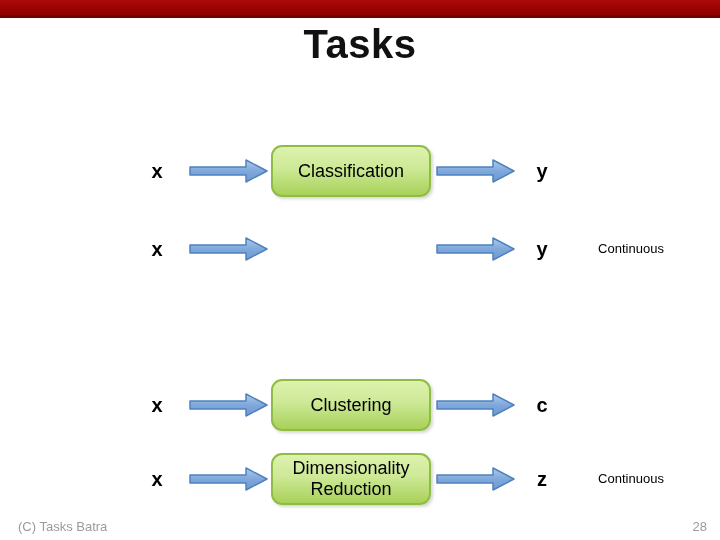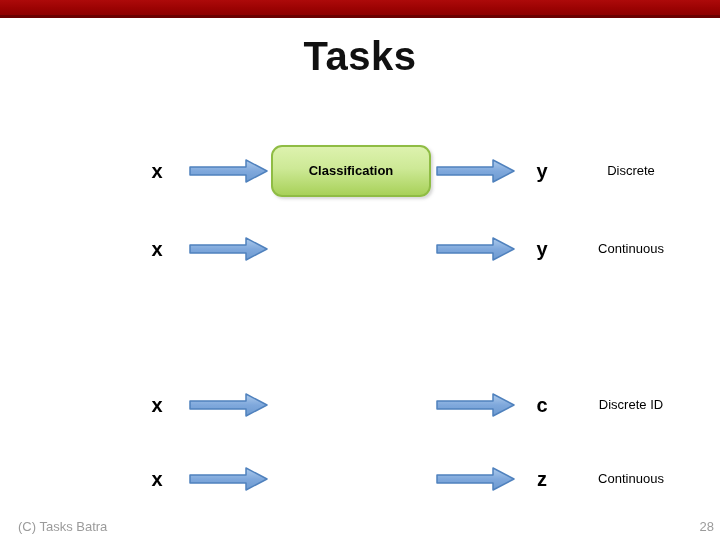--- a/index.html
+++ b/index.html
@@ -26,21 +26,20 @@
   .title {
     position: absolute;
     top: 22px;
     left: 0;
     width: 100%;
     text-align: center;
     font-size: 40px;
     font-weight: bold;
     color: #111111;
     letter-spacing: 0.5px;
-    margin-top: 12px;
   }
 
   
   .row {
     position: absolute;
     left: 0;
     width: 100%;
     height: 52px;
   }
   .in-label, .out-label {
@@ -74,22 +73,22 @@
     border-radius: 11px;
     background: linear-gradient(180deg, #ddf2ae 0%, #cde996 45%, #a8d159 100%);
     box-shadow: 2px 2px 3px rgba(140,140,140,0.35);
     box-sizing: border-box;
     display: flex;
     align-items: center;
     justify-content: center;
     text-align: center;
   }
   .task-box span {
-    font-size: 13px;
-    font-weight: bold;
+    font-size: 18px;
+    font-weight: normal;
     color: #000000;
     line-height: 1.15;
     padding: 0 6px;
   }
 
   .out-type {
     position: absolute;
     left: 570px;
     top: 0;
     width: 122px;
@@ -103,21 +102,21 @@
   
   .footer-left {
     position: absolute;
     left: 18px;
     top: 519px;
     font-size: 13px;
     color: #9b9b9b;
   }
   .page-number {
     position: absolute;
-    right: 6px;
+    right: 13px;
     top: 519px;
     font-size: 13px;
     color: #9b9b9b;
   }
 
   .svg-defs { position: absolute; width: 0; height: 0; }
 </style>
 </head>
 <body>
 
@@ -142,52 +141,56 @@
     <svg class="arrow arrow-in" viewBox="0 0 80 26">
       <path d="M1,9 L57,9 L57,2 L78,13 L57,24 L57,17 L1,17 Z" fill="url(#arrowGrad)" stroke="#4f81bd" stroke-width="1.5" stroke-linejoin="round"></path>
     </svg>
     <div class="task-box">
       <span>Classification</span>
     </div>
     <svg class="arrow arrow-out" viewBox="0 0 80 26">
       <path d="M1,9 L57,9 L57,2 L78,13 L57,24 L57,17 L1,17 Z" fill="url(#arrowGrad)" stroke="#4f81bd" stroke-width="1.5" stroke-linejoin="round"></path>
     </svg>
     <span class="out-label">y</span>
-    <span class="out-type">Discrete</span>
   </div>
 
   <div class="row" style="top:223px">
     <span class="in-label">x</span>
     <svg class="arrow arrow-in" viewBox="0 0 80 26">
       <path d="M1,9 L57,9 L57,2 L78,13 L57,24 L57,17 L1,17 Z" fill="url(#arrowGrad)" stroke="#4f81bd" stroke-width="1.5" stroke-linejoin="round"></path>
     </svg>
     <svg class="arrow arrow-out" viewBox="0 0 80 26">
       <path d="M1,9 L57,9 L57,2 L78,13 L57,24 L57,17 L1,17 Z" fill="url(#arrowGrad)" stroke="#4f81bd" stroke-width="1.5" stroke-linejoin="round"></path>
     </svg>
     <span class="out-label">y</span>
     <span class="out-type">Continuous</span>
   </div>
 
   <div class="row" style="top:379px">
     <span class="in-label">x</span>
     <svg class="arrow arrow-in" viewBox="0 0 80 26">
       <path d="M1,9 L57,9 L57,2 L78,13 L57,24 L57,17 L1,17 Z" fill="url(#arrowGrad)" stroke="#4f81bd" stroke-width="1.5" stroke-linejoin="round"></path>
     </svg>
+    <div class="task-box">
+      <span>Clustering</span>
+    </div>
     <svg class="arrow arrow-out" viewBox="0 0 80 26">
       <path d="M1,9 L57,9 L57,2 L78,13 L57,24 L57,17 L1,17 Z" fill="url(#arrowGrad)" stroke="#4f81bd" stroke-width="1.5" stroke-linejoin="round"></path>
     </svg>
     <span class="out-label">c</span>
-    <span class="out-type">Discrete ID</span>
   </div>
 
   <div class="row" style="top:453px">
     <span class="in-label">x</span>
     <svg class="arrow arrow-in" viewBox="0 0 80 26">
       <path d="M1,9 L57,9 L57,2 L78,13 L57,24 L57,17 L1,17 Z" fill="url(#arrowGrad)" stroke="#4f81bd" stroke-width="1.5" stroke-linejoin="round"></path>
     </svg>
+    <div class="task-box">
+      <span>Dimensionality Reduction</span>
+    </div>
     <svg class="arrow arrow-out" viewBox="0 0 80 26">
       <path d="M1,9 L57,9 L57,2 L78,13 L57,24 L57,17 L1,17 Z" fill="url(#arrowGrad)" stroke="#4f81bd" stroke-width="1.5" stroke-linejoin="round"></path>
     </svg>
     <span class="out-label">z</span>
     <span class="out-type">Continuous</span>
   </div>
 
   <div class="footer-left">(C) Tasks Batra</div>
   <div class="page-number">28</div>
 

